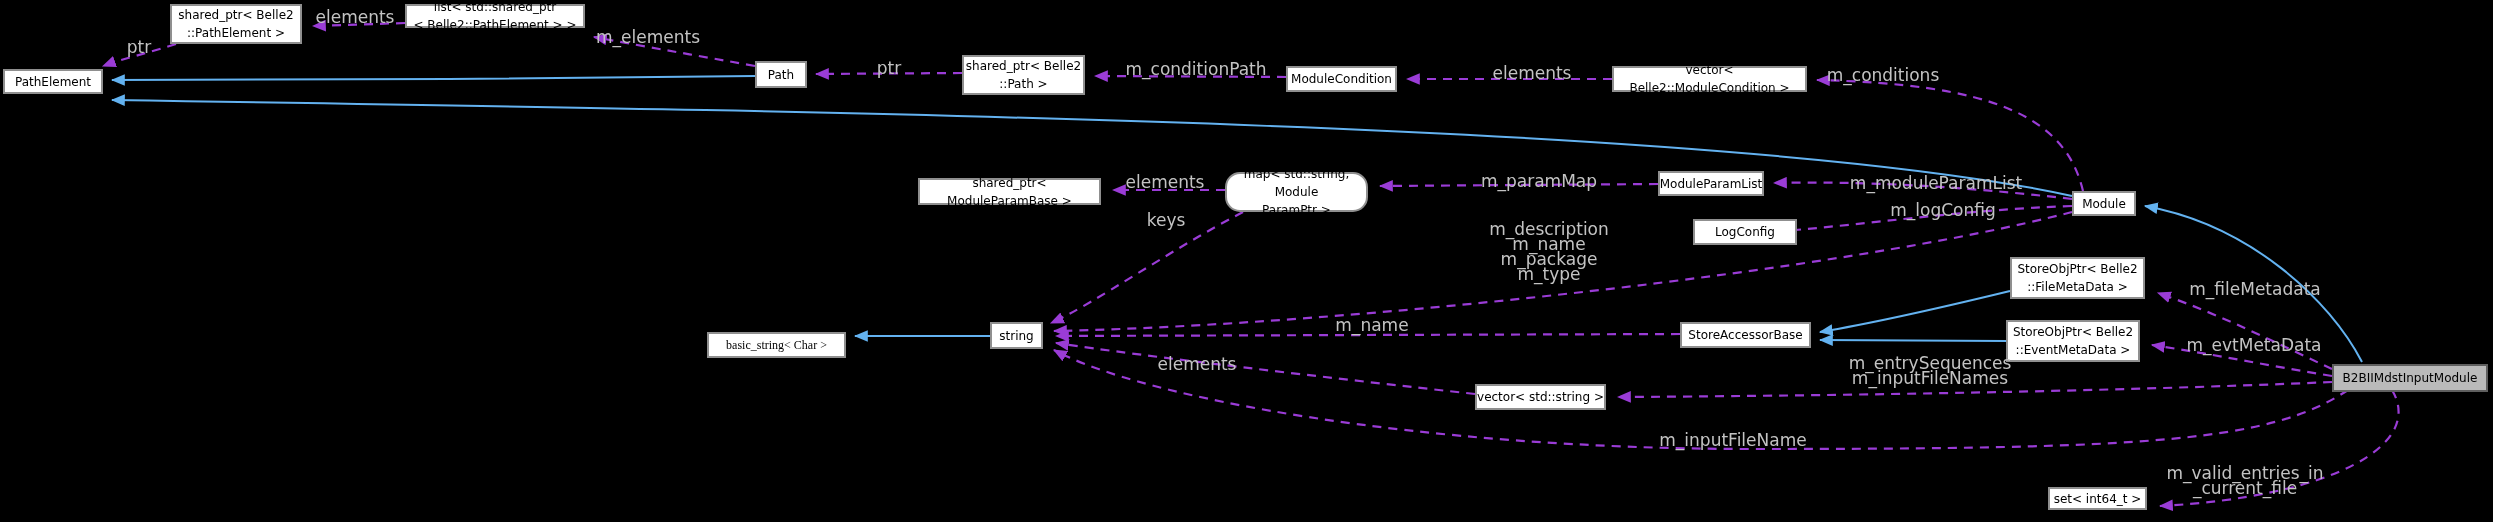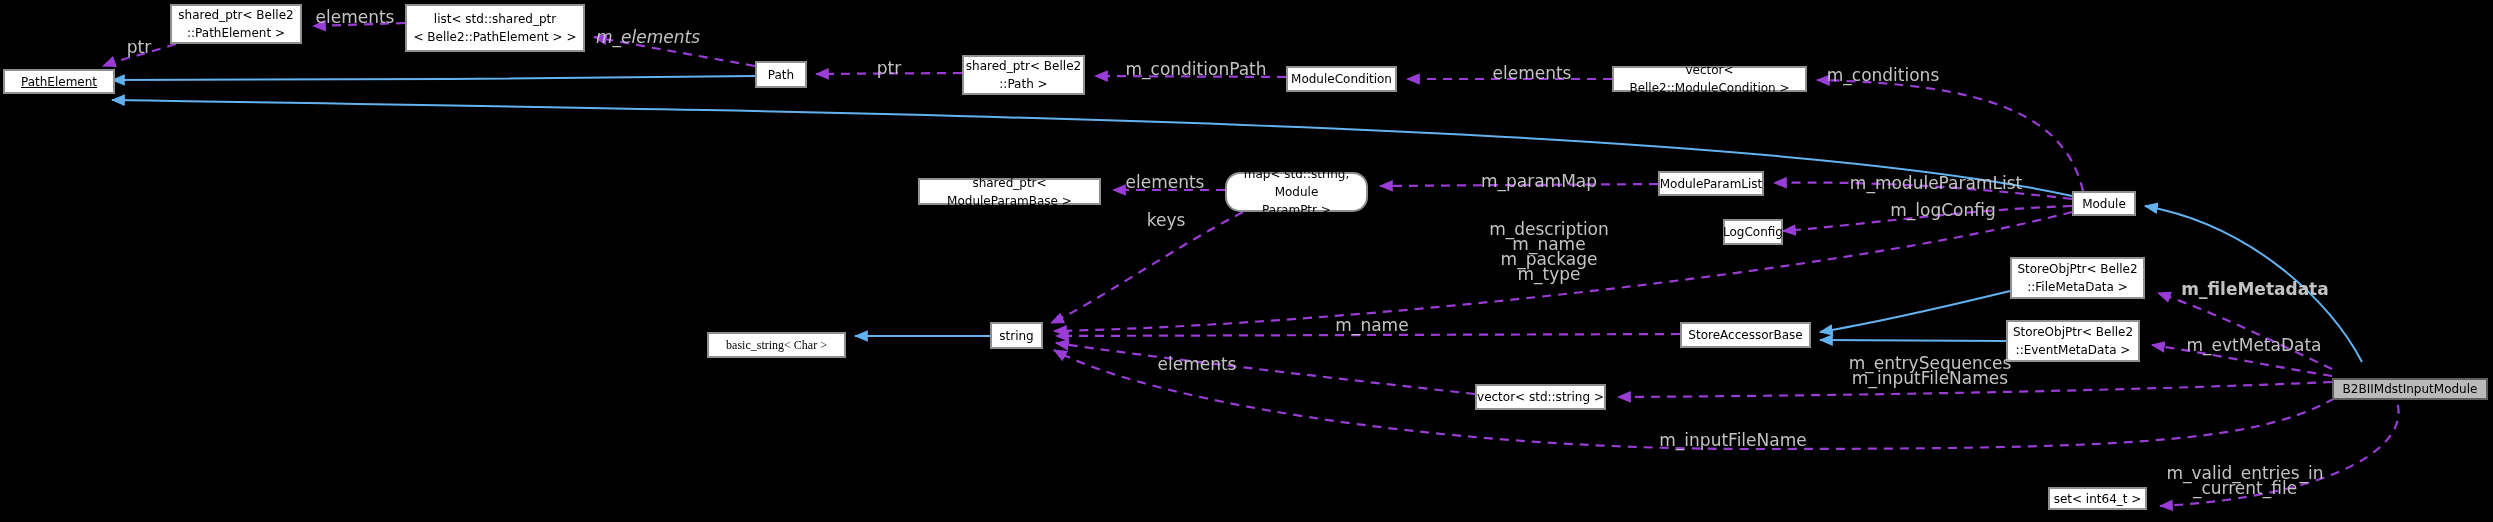--- a/index.html
+++ b/index.html
@@ -75,64 +75,64 @@
     <path class="edge-usage" d="M 2332,376 C 2270,366 2212,354 2152,345" marker-end="url(#arrow-purple)"></path>
     <path class="edge-usage" d="M 2332,382 C 2100,392 1802,396 1618,397" marker-end="url(#arrow-purple)"></path>
     <path class="edge-usage" d="M 1475,394 C 1330,378 1142,356 1056,343" marker-end="url(#arrow-purple)"></path>
     <path class="edge-usage" d="M 2348,390 C 2270,442 2150,449 1750,449 C 1420,449 1142,398 1054,350" marker-end="url(#arrow-purple)"></path>
     <path class="edge-usage" d="M 2392,390 C 2425,445 2332,497 2160,506" marker-end="url(#arrow-purple)"></path>
   </svg>
 
   <div>
       <div class="node" style="left: 170px; top: 4px; width: 132px; height: 40px;">shared_ptr&lt; Belle2
 ::PathElement &gt;</div>
-      <div class="node" style="left: 405px; top: 4px; width: 180px; height: 48px;">list&lt; std::shared_ptr
+      <div class="node" style="left: 405px; top: 4px; width: 180px; height: 24px;">list&lt; std::shared_ptr
 &lt; Belle2::PathElement &gt; &gt;</div>
-      <div class="node" style="left: 3px; top: 69px; width: 112px; height: 25px; text-decoration: underline;">PathElement</div>
+      <div class="node" style="left: 3px; top: 69px; width: 100px; height: 25px;">PathElement</div>
       <div class="node" style="left: 755px; top: 61px; width: 52px; height: 27px;">Path</div>
       <div class="node" style="left: 962px; top: 55px; width: 123px; height: 40px;">shared_ptr&lt; Belle2
 ::Path &gt;</div>
       <div class="node" style="left: 1286px; top: 66px; width: 111px; height: 26px;">ModuleCondition</div>
       <div class="node" style="left: 1612px; top: 66px; width: 195px; height: 26px;">vector&lt; Belle2::ModuleCondition &gt;</div>
       <div class="node" style="left: 2072px; top: 191px; width: 64px; height: 25px;">Module</div>
       <div class="node" style="left: 918px; top: 178px; width: 183px; height: 27px;">shared_ptr&lt; ModuleParamBase &gt;</div>
       <div class="node" style="left: 1225px; top: 172px; width: 143px; height: 40px; border-radius: 15px;">map&lt; std::string, Module
 ParamPtr &gt;</div>
       <div class="node" style="left: 1658px; top: 171px; width: 106px; height: 25px;">ModuleParamList</div>
-      <div class="node" style="left: 1693px; top: 219px; width: 60px; height: 26px; margin-left: 30px;">LogConfig</div>
+      <div class="node" style="left: 1693px; top: 219px; width: 104px; height: 26px;">LogConfig</div>
       <div class="node" style="left: 707px; top: 332px; width: 139px; height: 26px; font-family: Liberation Serif, serif;">basic_string&lt; Char &gt;</div>
       <div class="node" style="left: 990px; top: 322px; width: 53px; height: 27px;">string</div>
       <div class="node" style="left: 1680px; top: 322px; width: 131px; height: 26px;">StoreAccessorBase</div>
       <div class="node" style="left: 2010px; top: 257px; width: 135px; height: 42px;">StoreObjPtr&lt; Belle2
 ::FileMetaData &gt;</div>
       <div class="node" style="left: 2006px; top: 320px; width: 134px; height: 42px;">StoreObjPtr&lt; Belle2
 ::EventMetaData &gt;</div>
       <div class="node" style="left: 1475px; top: 384px; width: 131px; height: 26px;">vector&lt; std::string &gt;</div>
-      <div class="node highlight" style="left: 2332px; top: 378px; width: 156px; height: 22px;">B2BIIMdstInputModule</div>
+      <div class="node highlight" style="left: 2332px; top: 364px; width: 156px; height: 28px;">B2BIIMdstInputModule</div>
       <div class="node" style="left: 2048px; top: 487px; width: 99px; height: 23px;">set&lt; int64_t &gt;</div>
     </div>
   <div>
       <div class="edge-label" style="left: 355px; top: 17px;">elements</div>
       <div class="edge-label" style="left: 139px; top: 47px;">ptr</div>
-      <div class="edge-label" style="left: 648px; top: 37px; font-style: italic;">m_elements</div>
+      <div class="edge-label" style="left: 648px; top: 37px;">m_elements</div>
       <div class="edge-label" style="left: 889px; top: 68px;">ptr</div>
       <div class="edge-label" style="left: 1196px; top: 69px;">m_conditionPath</div>
       <div class="edge-label" style="left: 1532px; top: 73px;">elements</div>
       <div class="edge-label" style="left: 1883px; top: 75px;">m_conditions</div>
       <div class="edge-label" style="left: 1165px; top: 182px;">elements</div>
       <div class="edge-label" style="left: 1539px; top: 181px;">m_paramMap</div>
       <div class="edge-label" style="left: 1166px; top: 220px;">keys</div>
       <div class="edge-label" style="left: 1936px; top: 183px;">m_moduleParamList</div>
       <div class="edge-label" style="left: 1943px; top: 210px;">m_logConfig</div>
       <div class="edge-label" style="left: 1549px; top: 252px;">m_description
 m_name
 m_package
 m_type</div>
       <div class="edge-label" style="left: 1372px; top: 325px;">m_name</div>
-      <div class="edge-label" style="left: 2255px; top: 289px; font-weight: bold;">m_fileMetadata</div>
+      <div class="edge-label" style="left: 2255px; top: 289px;">m_fileMetadata</div>
       <div class="edge-label" style="left: 2254px; top: 345px;">m_evtMetaData</div>
       <div class="edge-label" style="left: 1930px; top: 371px;">m_entrySequences
 m_inputFileNames</div>
       <div class="edge-label" style="left: 1197px; top: 364px;">elements</div>
       <div class="edge-label" style="left: 1733px; top: 440px;">m_inputFileName</div>
       <div class="edge-label" style="left: 2245px; top: 481px;">m_valid_entries_in
 _current_file</div>
     </div>
 
 </div>

